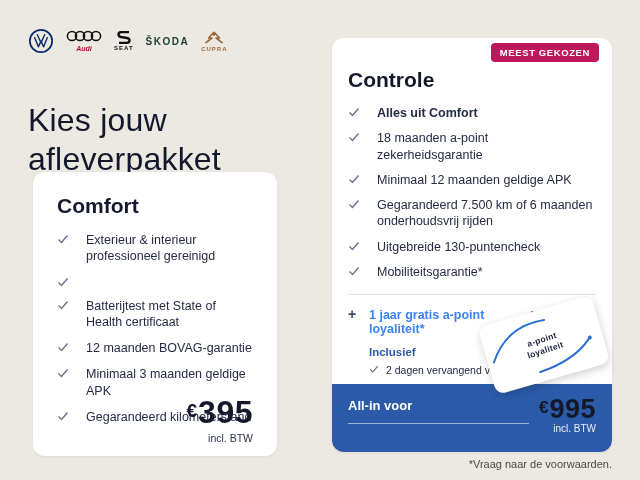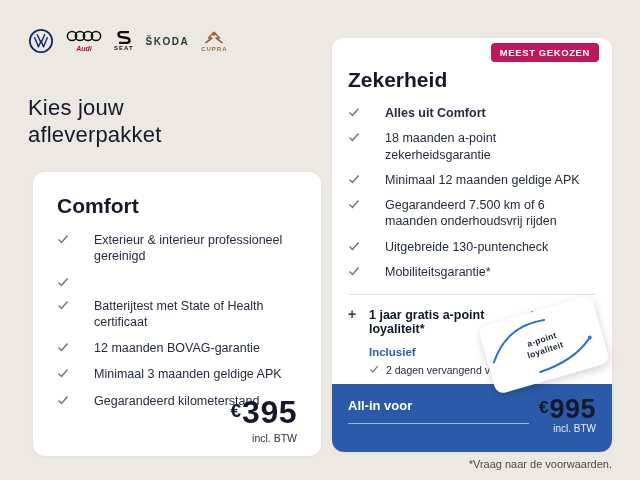--- a/index.html
+++ b/index.html
@@ -12,47 +12,47 @@
   
   .brands{position:absolute;left:28px;top:28px;display:flex;align-items:center;gap:12px;}
   .brand{display:flex;flex-direction:column;align-items:center;gap:1px;}
   .brand-sub{font-size:6px;font-weight:bold;letter-spacing:1px;}
   .audi-sub{color:#BB0A30;font-style:italic;letter-spacing:0;font-size:7px;}
   .seat-sub{color:#111;}
   .skoda-word{font-size:10px;font-weight:bold;letter-spacing:1.5px;color:#1B3C33;}
   .cupra-sub{color:#9B6A3F;}
   
   .heading{position:absolute;left:28px;top:80px;width:220px;
-    font-size:22px;line-height:1.22;font-weight:500;color:#14182B;letter-spacing:.2px;}
+    font-size:32px;line-height:1.22;font-weight:500;color:#14182B;letter-spacing:.2px;}
   
   .card{position:absolute;background:#FFFFFF;border-radius:12px;
     box-shadow:0 1px 3px rgba(0,0,0,.06);box-sizing:border-box;}
   .card h2{margin:0;font-size:21px;font-weight:bold;color:#14182B;}
   ul.checks{list-style:none;margin:0;padding:0;display:flex;flex-direction:column;}
-  ul.checks li{display:flex;gap:25px;font-size:12.5px;line-height:1.3;color:#242B44;}
+  ul.checks li{display:flex;gap:17px;font-size:12.5px;line-height:1.3;color:#242B44;}
   ul.checks .ck{flex:0 0 12px;margin-top:1px;}
   
-  #comfort{left:33px;top:172px;width:288px;height:284px;padding:22px 24px;}
+  #comfort{left:33px;top:172px;width:244px;height:284px;padding:22px 24px;}
   #comfort ul.checks{margin-top:14px;gap:10px;}
   .price-block{position:absolute;right:24px;bottom:12px;text-align:right;}
   .price-line{font-weight:bold;color:#14182B;}
   .price-cur{font-size:19px;vertical-align:6px;margin-right:1px;}
   .price-num{font-size:32px;letter-spacing:.5px;}
   .price-note{font-size:10.5px;color:#2A3147;margin-top:1px;}
   
   #zekerheid{left:332px;top:38px;width:280px;height:414px;padding:18px 16px 0 16px;}
   .badge{position:absolute;top:5px;right:13px;background:#be185d;color:#fff;
     font-size:9.5px;font-weight:bold;letter-spacing:.6px;padding:4px 9px;border-radius:4px;}
   #zekerheid h2{margin-top:12px;}
   #zekerheid ul.checks{margin-top:13px;gap:9px;}
   #zekerheid ul.checks li.bold{font-weight:bold;}
   .divider{border:none;border-top:1px solid #E4E2DE;margin:14px 0 12px 0;}
   .bonus{display:flex;gap:9px;align-items:baseline;}
   .plus{font-size:14px;font-weight:bold;color:#3C4560;flex:0 0 12px;line-height:1;}
-  .bonus-label{font-size:12.5px;font-weight:bold;color:#0f172a;}
+  .bonus-label{font-size:12.5px;font-weight:bold;color:#3b82f6;}
   .bonus-value{font-size:10px;color:#242B44;white-space:nowrap;}
   .bonus-value sup{font-size:6.5px;}
   .inclusief{margin:10px 0 0 21px;}
   .inclusief-title{font-size:11.5px;font-weight:bold;color:#2B5BA8;margin-bottom:6px;}
   ul.subchecks{list-style:none;margin:0;padding:0;display:flex;flex-direction:column;gap:5px;}
   ul.subchecks li{display:flex;gap:7px;font-size:10.5px;line-height:1.25;color:#242B44;}
   ul.subchecks .ck{flex:0 0 10px;margin-top:0;}
   
   .loyalty{position:absolute;left:153px;top:272px;width:118px;height:70px;
     background:#fff;border-radius:9px;transform:rotate(-16deg);
@@ -155,21 +155,21 @@
   <div class="price-block">
     <div class="price-line">
       <span class="price-cur">€</span><span class="price-num">395</span>
     </div>
     <div class="price-note">incl. BTW</div>
   </div>
 </div>
 
 <div class="card" id="zekerheid">
   <div class="badge">MEEST GEKOZEN</div>
-  <h2>Zekerheid</h2>
+  <h2>Controle</h2>
   <ul class="checks">
     <li class="bold">
         <svg class="ck" width="12" height="12" viewBox="0 0 12 12">
           <path d="M1.5 6.5 L4.5 9.5 L10.5 2.5" fill="none" stroke="#68748C" stroke-width="1.4"></path>
         </svg>
         <span>Alles uit Comfort</span>
       </li>
     <li>
         <svg class="ck" width="12" height="12" viewBox="0 0 12 12">
           <path d="M1.5 6.5 L4.5 9.5 L10.5 2.5" fill="none" stroke="#68748C" stroke-width="1.4"></path>

